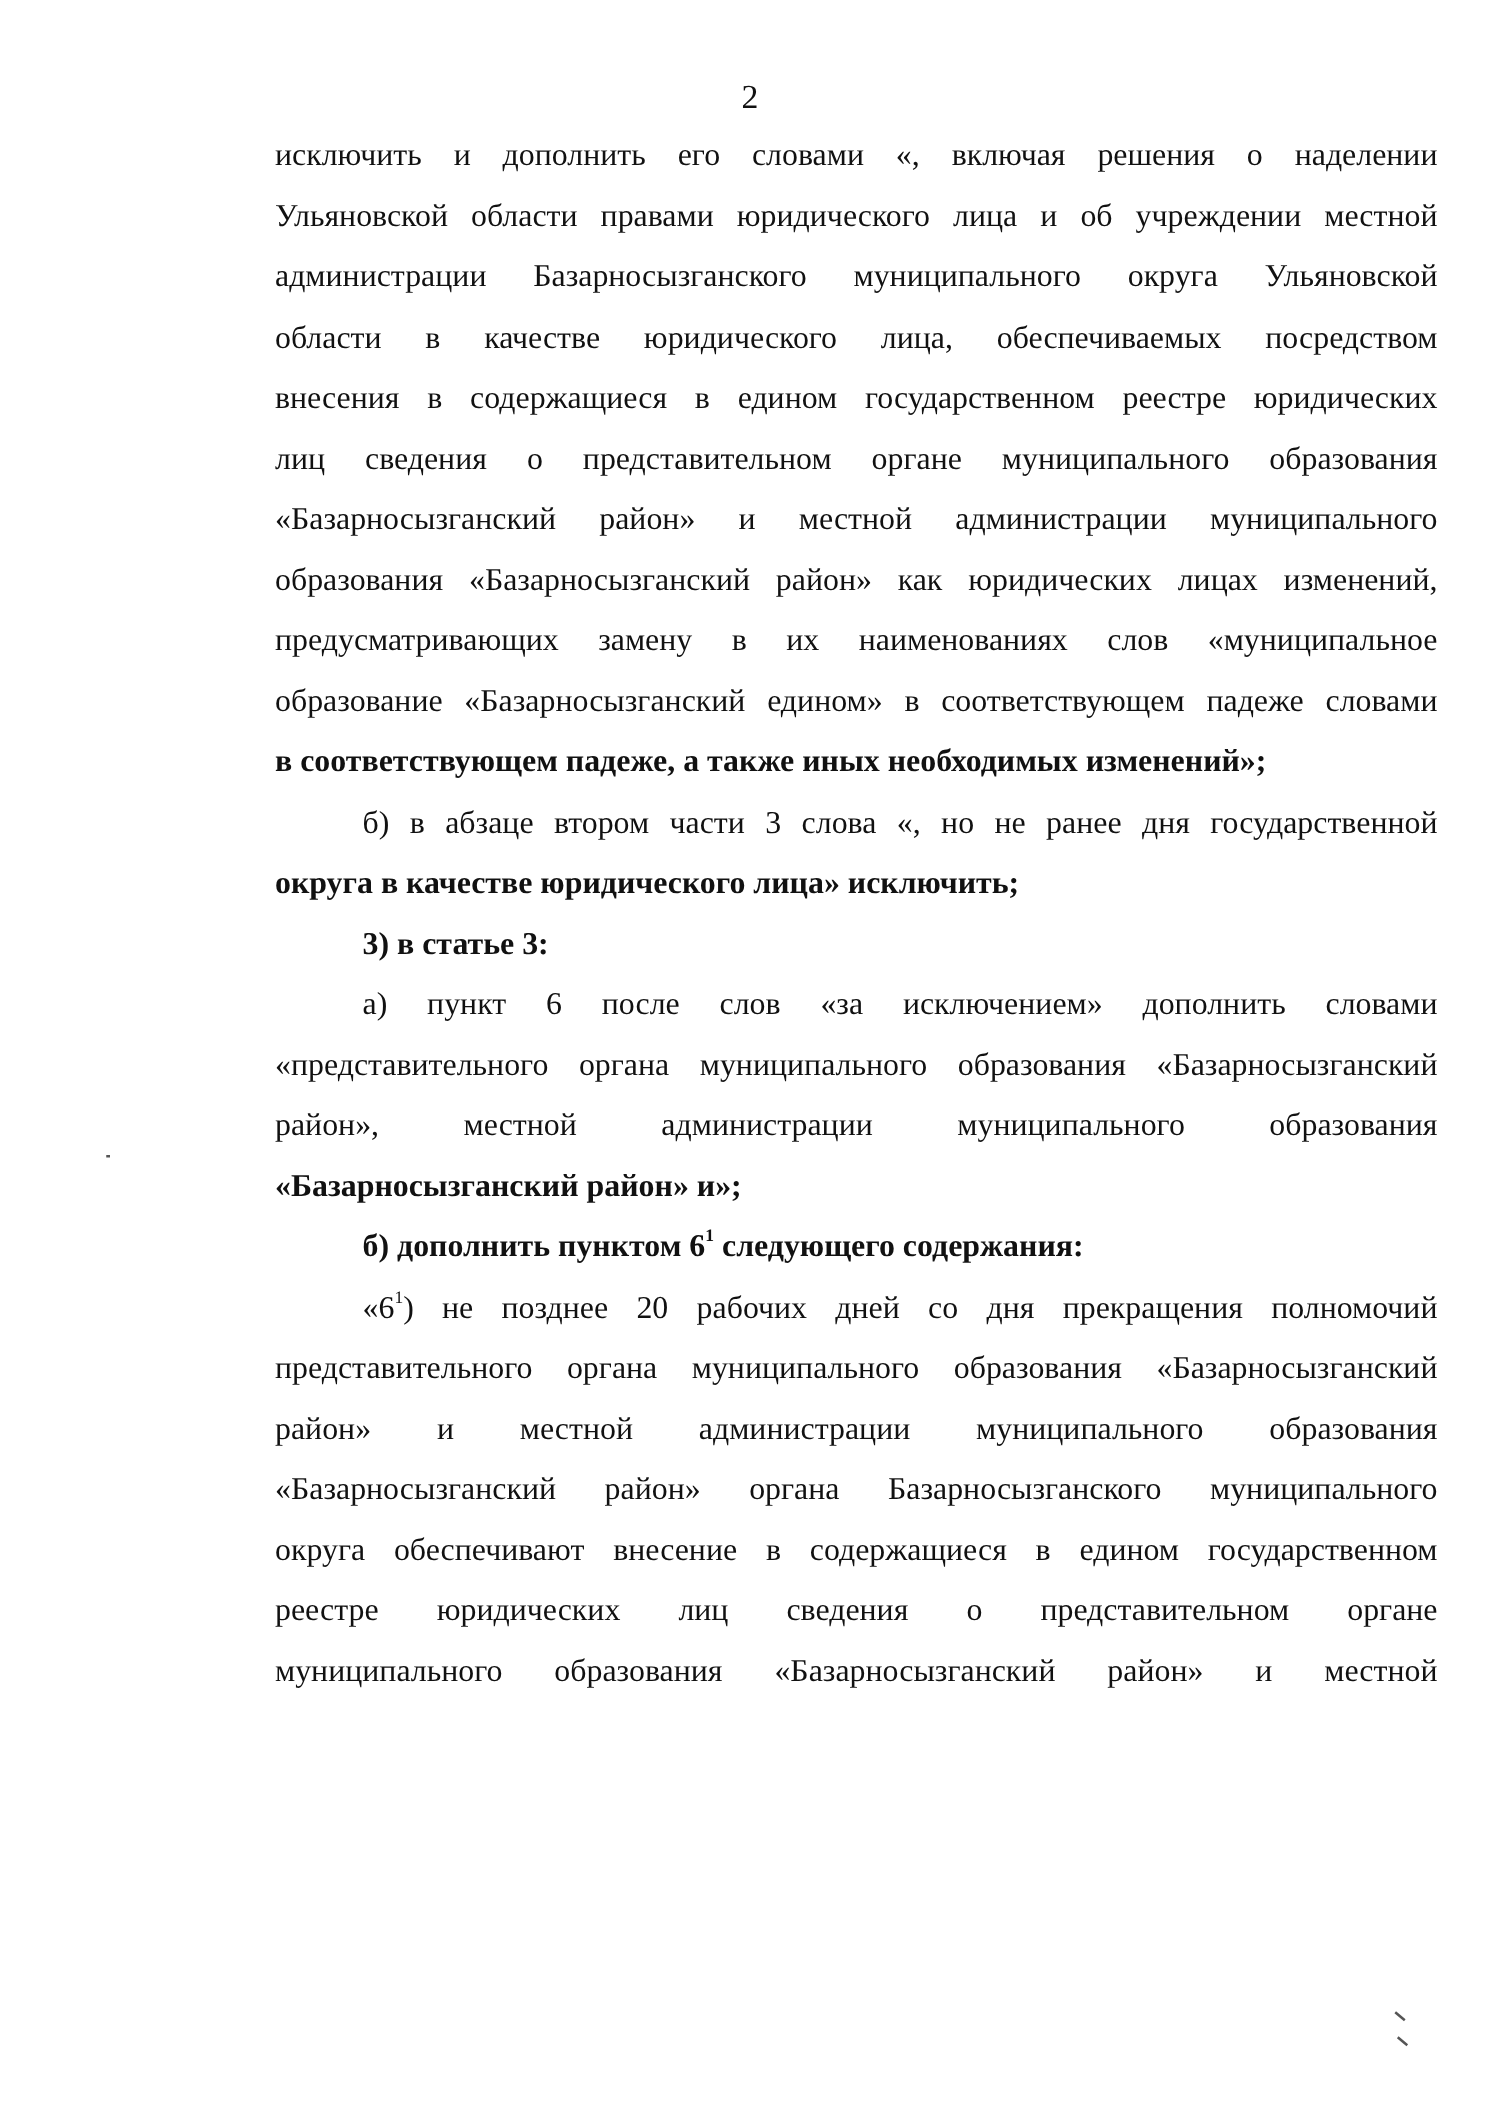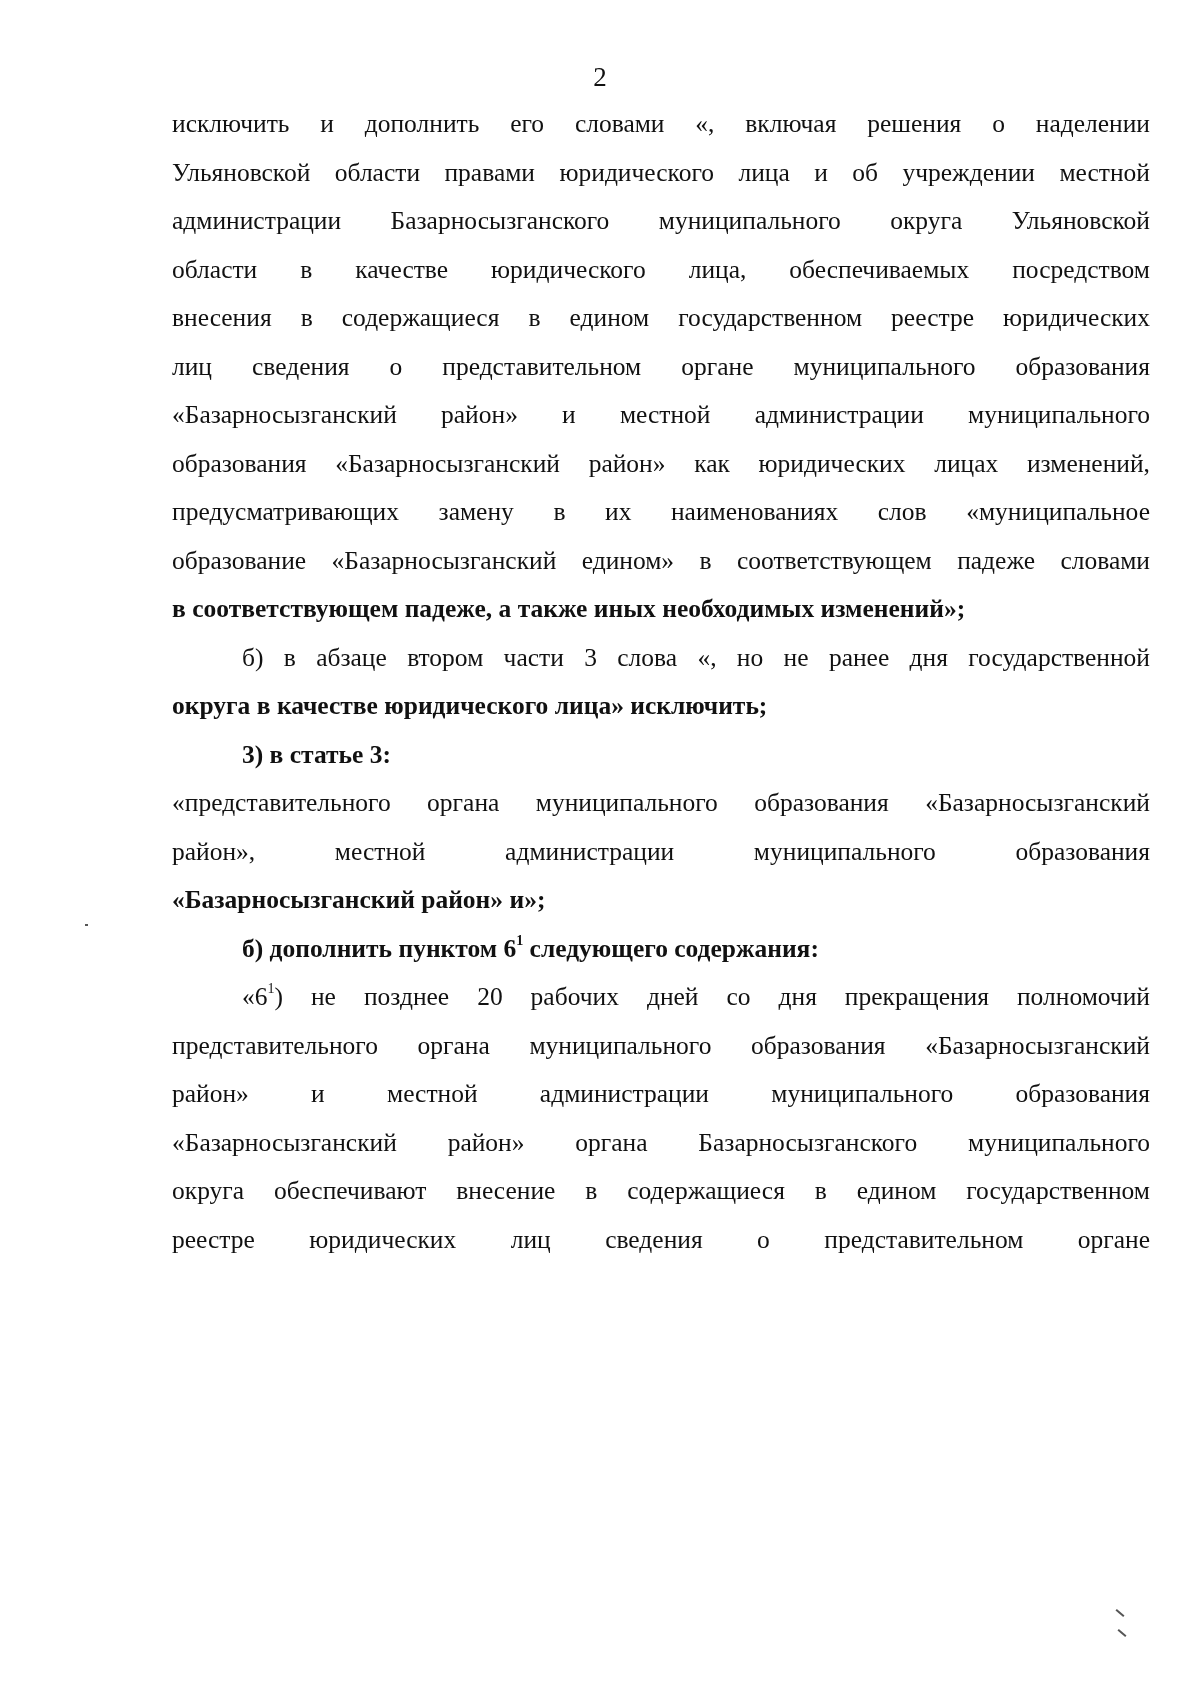--- a/index.html
+++ b/index.html
@@ -1,20 +1,20 @@
 <!DOCTYPE html>
 <html><head>
 <meta charset="utf-8">
 <style>
   html, body { margin:0; padding:0; background:#ffffff; }
   body { width:1200px; height:1696px; position:relative; overflow:hidden;
          font-family: "Liberation Serif", "DejaVu Serif", serif; color:#111; }
   .page-num { position:absolute; top:62px; left:0; width:1200px; text-align:center; font-size:27px; }
   .content { position:absolute; top:100px; left:172px; width:978px; font-size:25.5px; line-height:48.5px; }
-  .line { display:block; text-align:justify; text-align-last:justify; white-space:nowrap; height:48.5px; }
+  .line { display:block; text-align:justify; text-align-last:justify; white-space:nowrap; height:48.5px;margin-left:48px; }
   .line.last { text-align-last:left;font-weight:bold; }
   .line.indent { padding-left:70px; }
   sup { font-size:14px; vertical-align:12px; line-height:0; }
   .mark { position:absolute; width:10px; height:2px; background:#555; transform:rotate(40deg); }
 </style>
 </head>
 <body>
 
 <div class="page-num">2</div>
 
@@ -26,27 +26,29 @@
   <span class="line">внесения в содержащиеся в едином государственном реестре юридических</span>
   <span class="line">лиц сведения о представительном органе муниципального образования</span>
   <span class="line">«Базарносызганский район» и местной администрации муниципального</span>
   <span class="line">образования «Базарносызганский район» как юридических лицах изменений,</span>
   <span class="line">предусматривающих замену в их наименованиях слов «муниципальное</span>
   <span class="line">образование «Базарносызганский едином» в соответствующем падеже словами</span>
   <span class="line last">в соответствующем падеже, а также иных необходимых изменений»;</span>
   <span class="line indent">б) в абзаце втором части 3 слова «, но не ранее дня государственной</span>
   <span class="line last">округа в качестве юридического лица» исключить;</span>
   <span class="line indent last">3) в статье 3:</span>
+  <span class="line indent">а) пункт 6 после слов «за исключением» дополнить словами</span>
   <span class="line">«представительного органа муниципального образования «Базарносызганский</span>
   <span class="line">район», местной администрации муниципального образования</span>
   <span class="line last">«Базарносызганский район» и»;</span>
   <span class="line indent last"><span>б) дополнить пунктом 6</span><sup>1</sup><span> следующего содержания:</span></span>
   <span class="line indent"><span>«6</span><sup>1</sup><span>) не позднее 20 рабочих дней со дня прекращения полномочий</span></span>
   <span class="line">представительного органа муниципального образования «Базарносызганский</span>
   <span class="line">район» и местной администрации муниципального образования</span>
   <span class="line">«Базарносызганский район» органа Базарносызганского муниципального</span>
   <span class="line">округа обеспечивают внесение в содержащиеся в едином государственном</span>
   <span class="line">реестре юридических лиц сведения о представительном органе</span>
+  <span class="line">муниципального образования «Базарносызганский район» и местной</span>
 </div>
 
 <div class="mark" style="left:1115px; top:1612px;"></div>
 <div class="mark" style="left:1117px; top:1632px;"></div>
 <div class="mark" style="left:85px; top:924px; width:3px; transform:none;"></div>
 
 </body></html>

